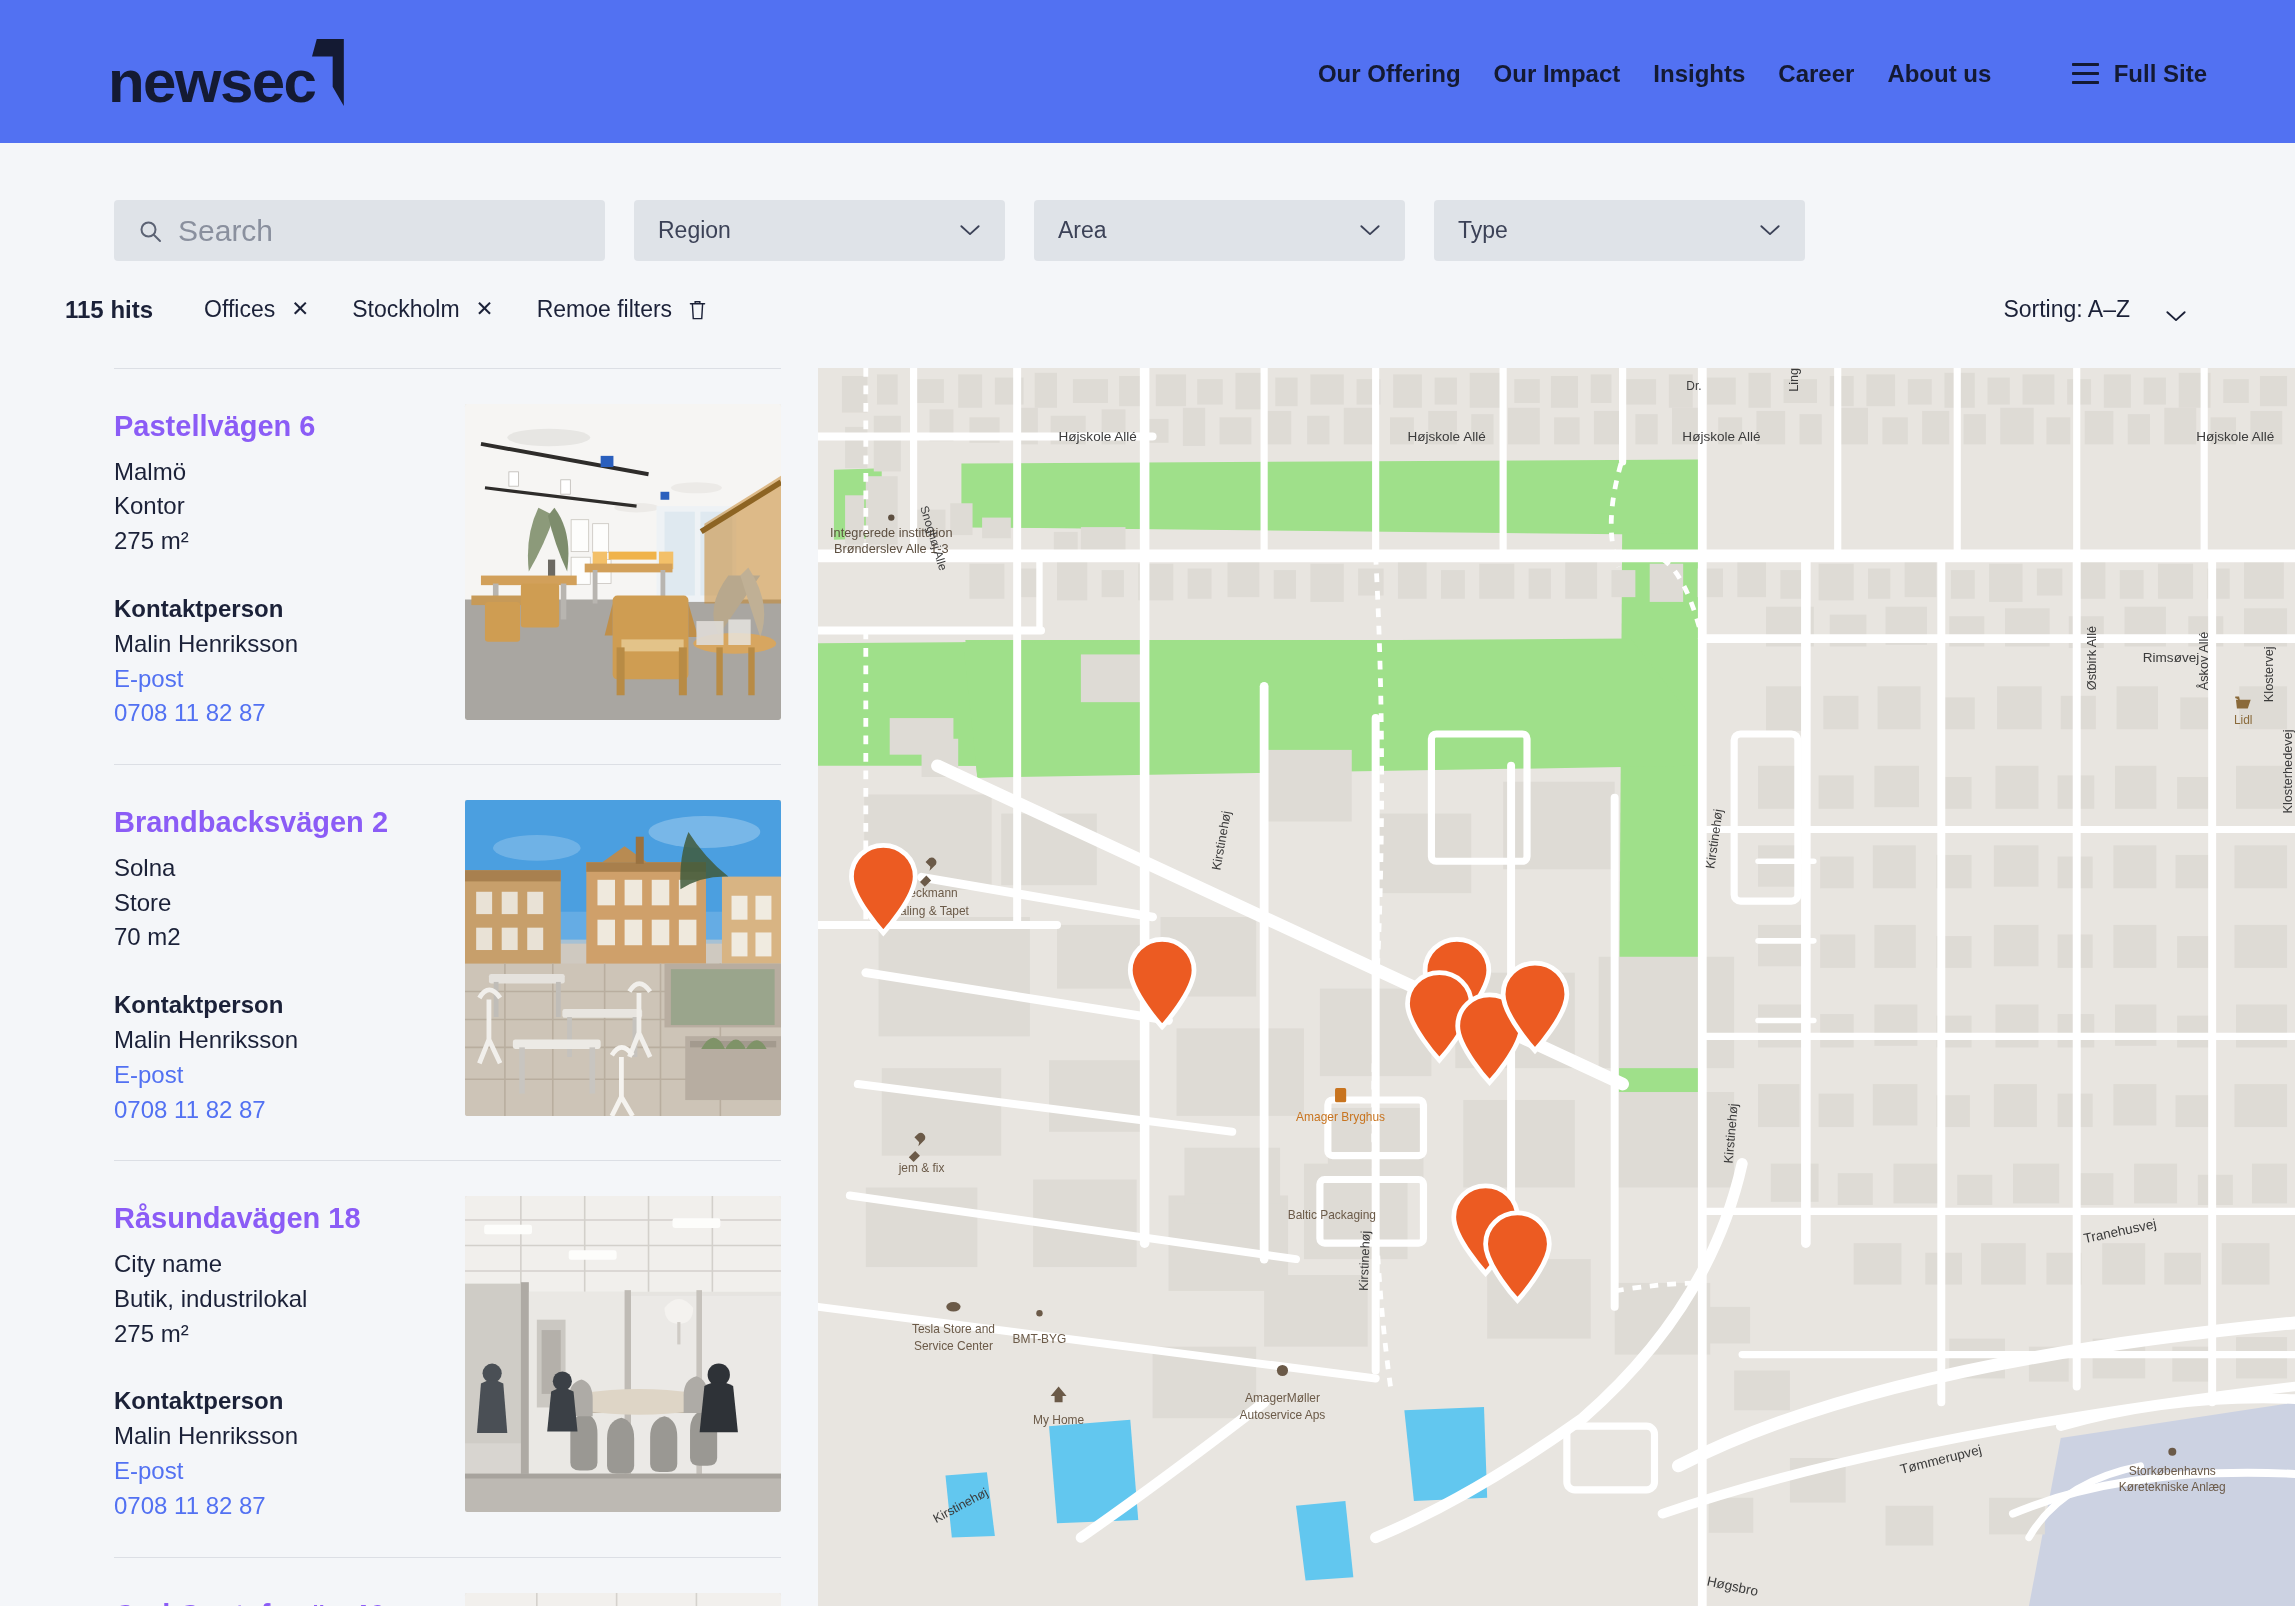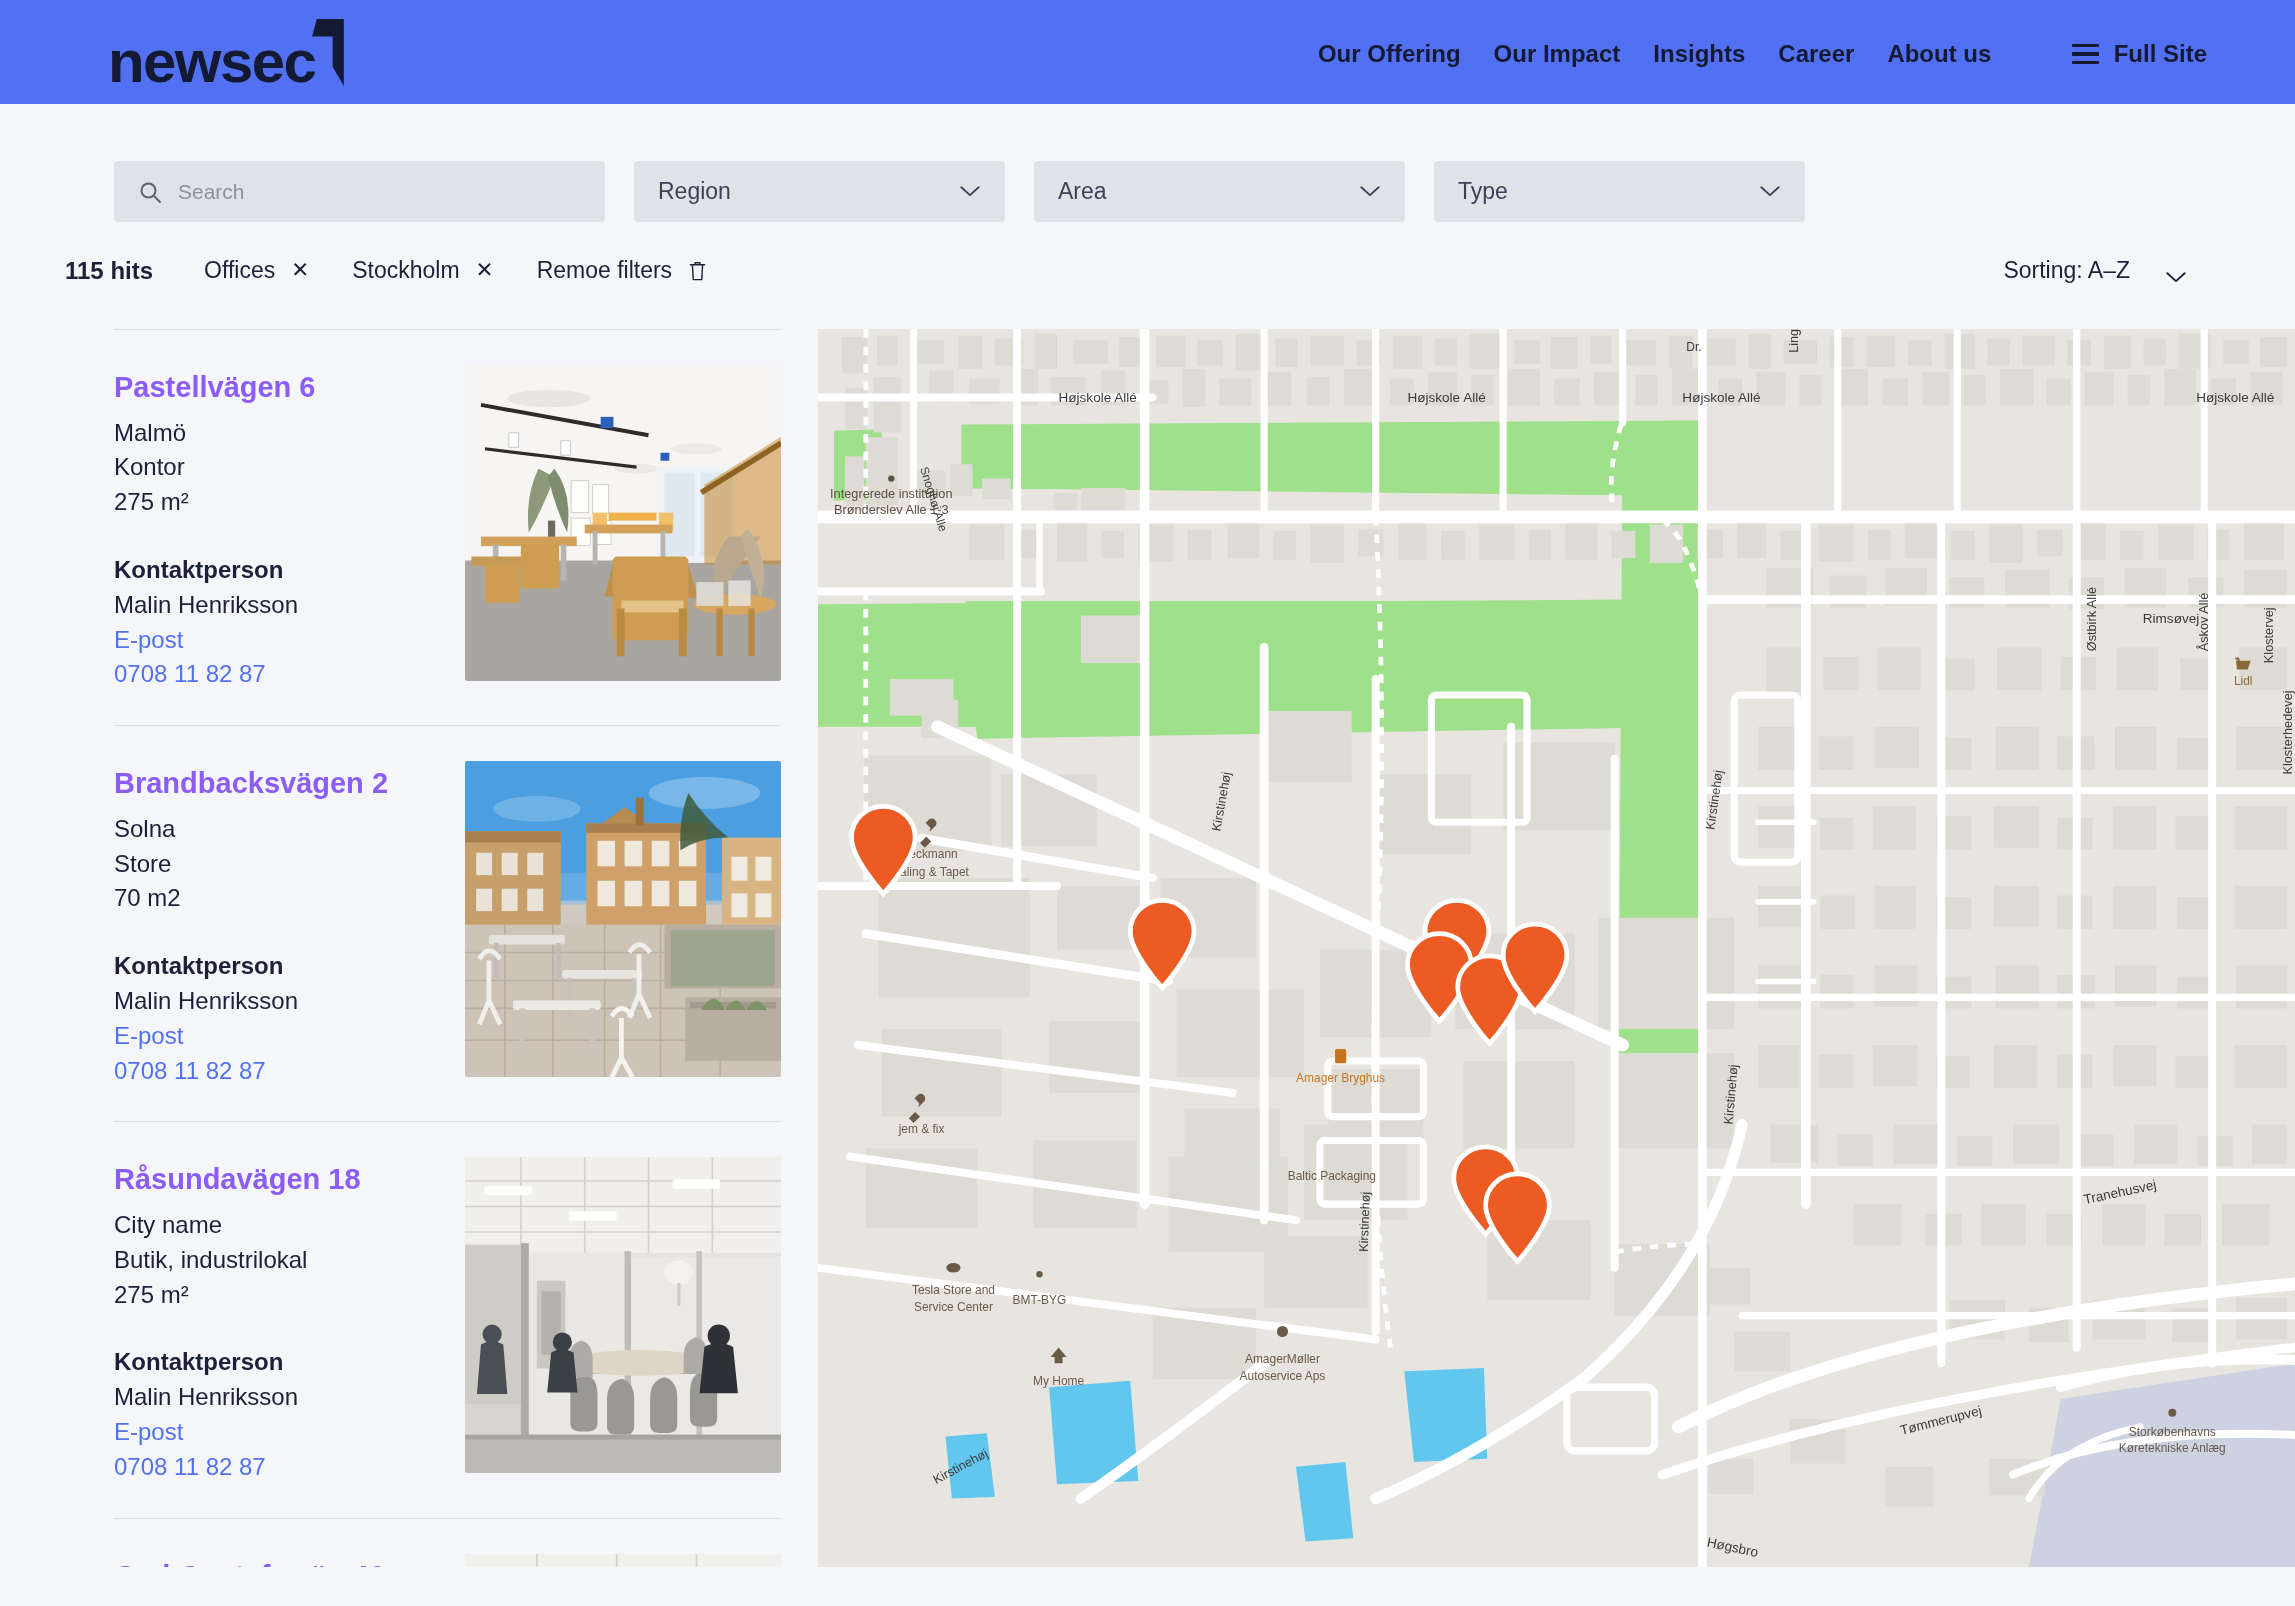--- a/index.html
+++ b/index.html
@@ -5,21 +5,21 @@
   * { box-sizing: border-box; margin: 0; padding: 0; }
   html, body {
     width: 2295px; height: 1607px;
     font-family: "Liberation Sans", sans-serif;
     background: #f4f6f9;
     overflow: hidden;
   }
 
   
   .header {
-    height: 104px;
+    height: 143px;
     background: #5271f2;
     display: flex;
     align-items: center;
     padding: 4px 88px 0 108px;
     position: relative;
   }
   .logo { display: flex; align-items: flex-end; height: 64px; }
   .logo-word {
     font-size: 60px;
     font-weight: 700;
@@ -73,21 +73,21 @@
     align-items: center;
     padding: 0 24px;
     color: #3c4257;
     font-size: 23px;
     position: relative;
     cursor: pointer;
   }
   .field.search { flex: 0 0 491px; gap: 16px; }
   .field.select { flex: 0 0 371px; justify-content: space-between; }
   .search-icon svg { display: block; }
-  .placeholder-text { color: #8a909e; font-size: 21px; }
+  .placeholder-text { color: #8a909e; font-size: 30px; }
   .chev svg { display: block; }
 
   
   .resultbar {
     display: flex;
     align-items: center;
     padding: 0 108px 0 65px;
     margin-top: 28px;
     height: 41px;
   }

